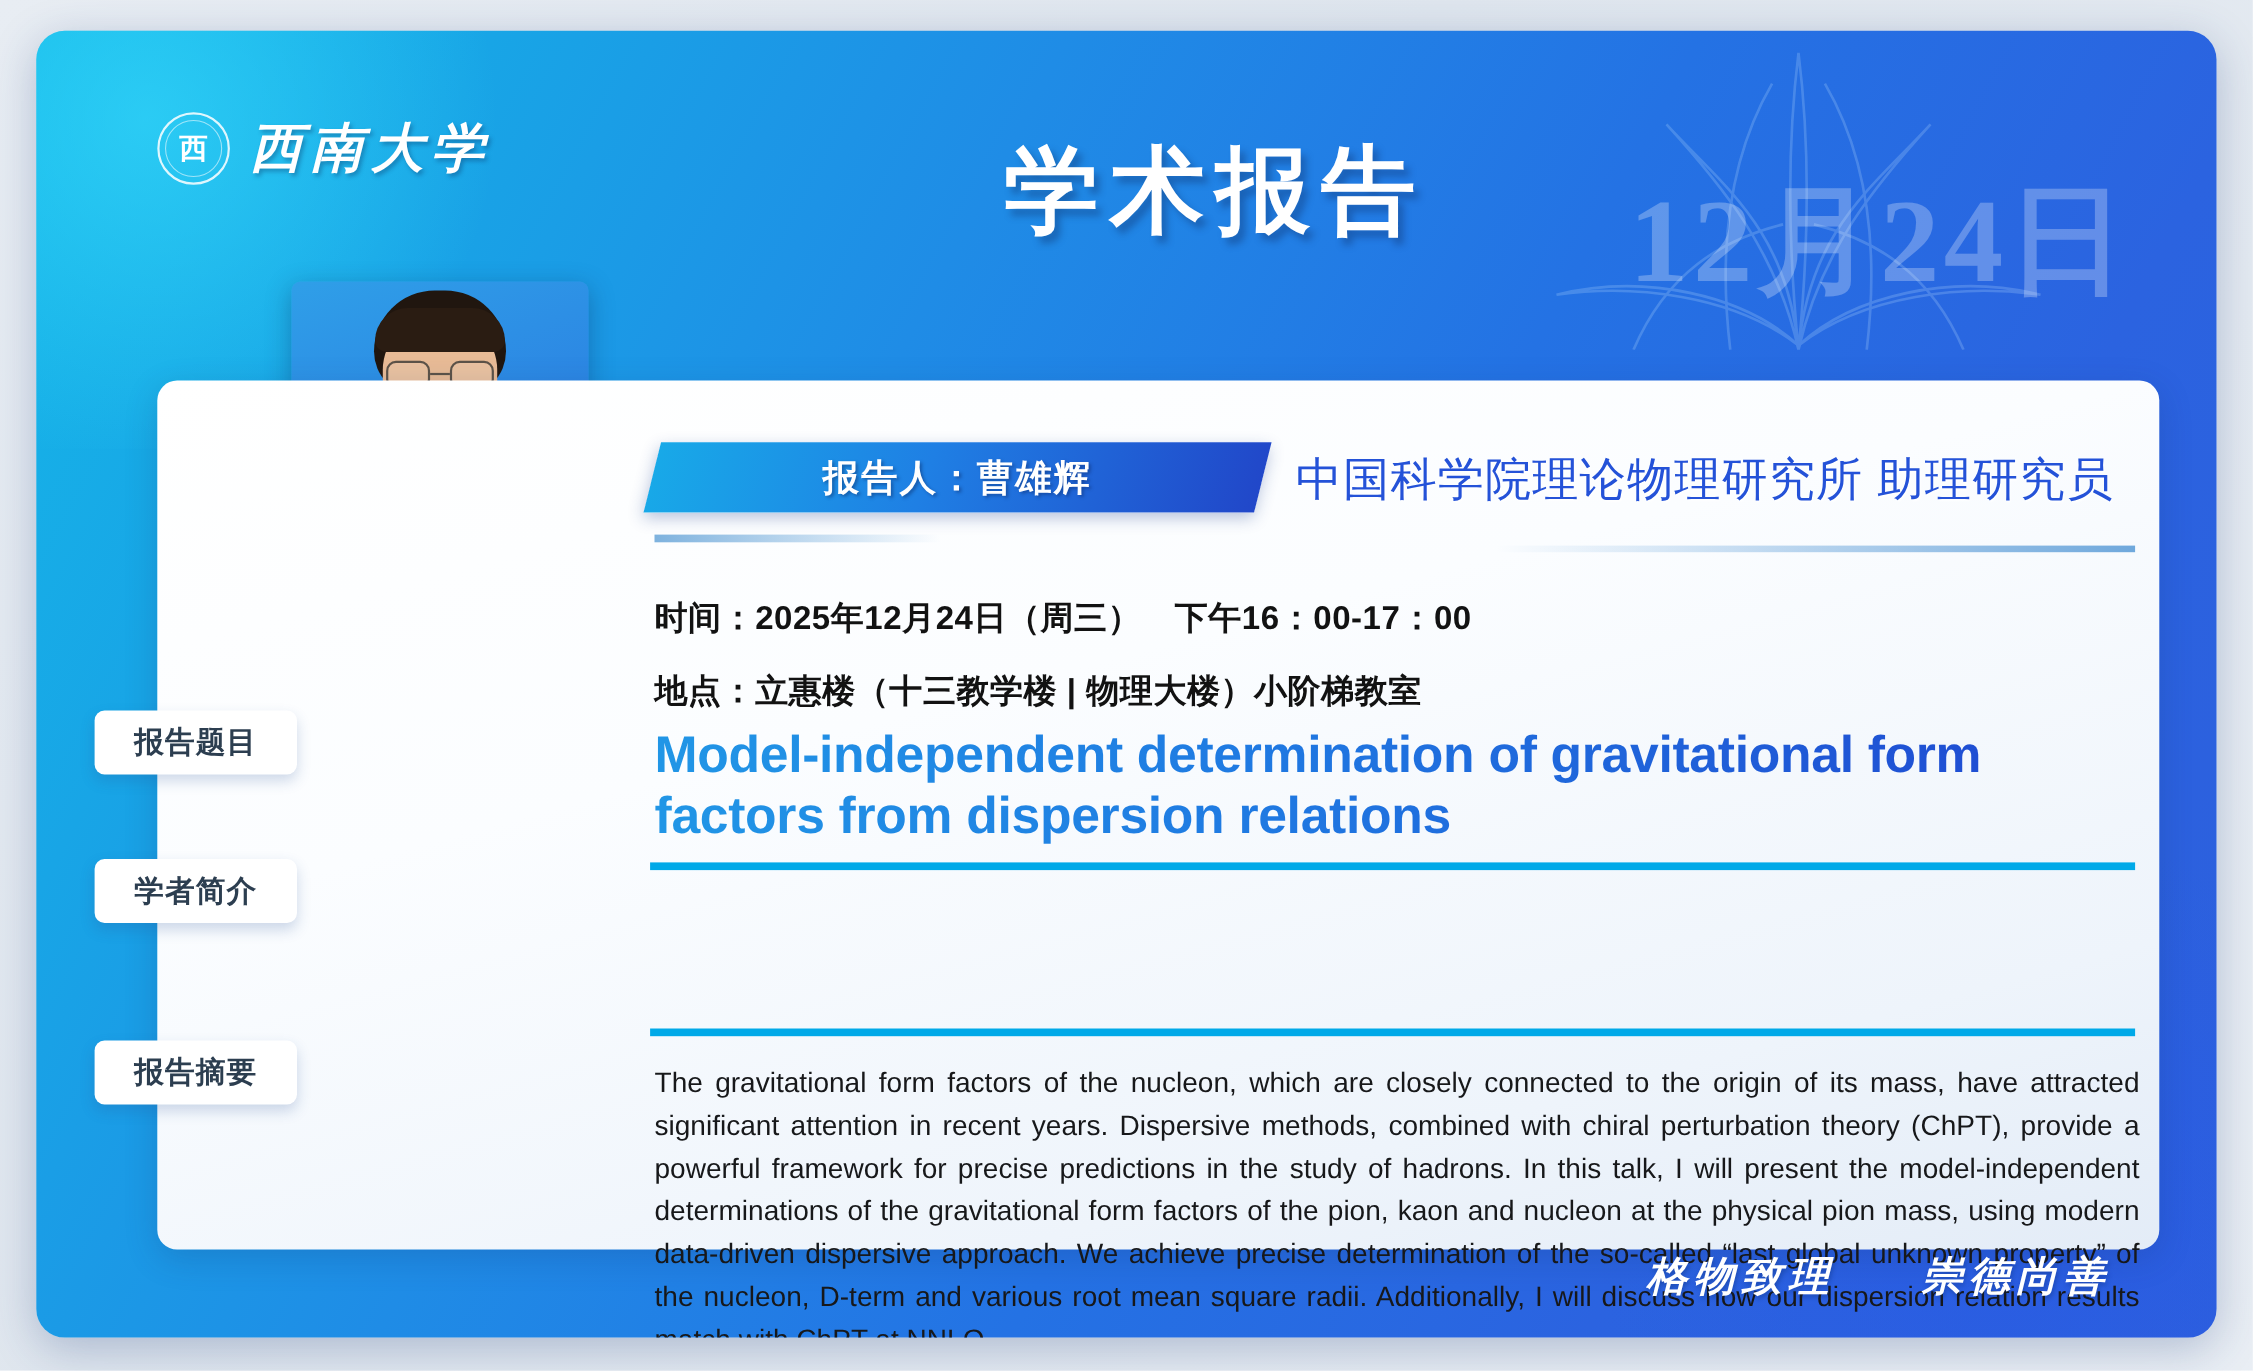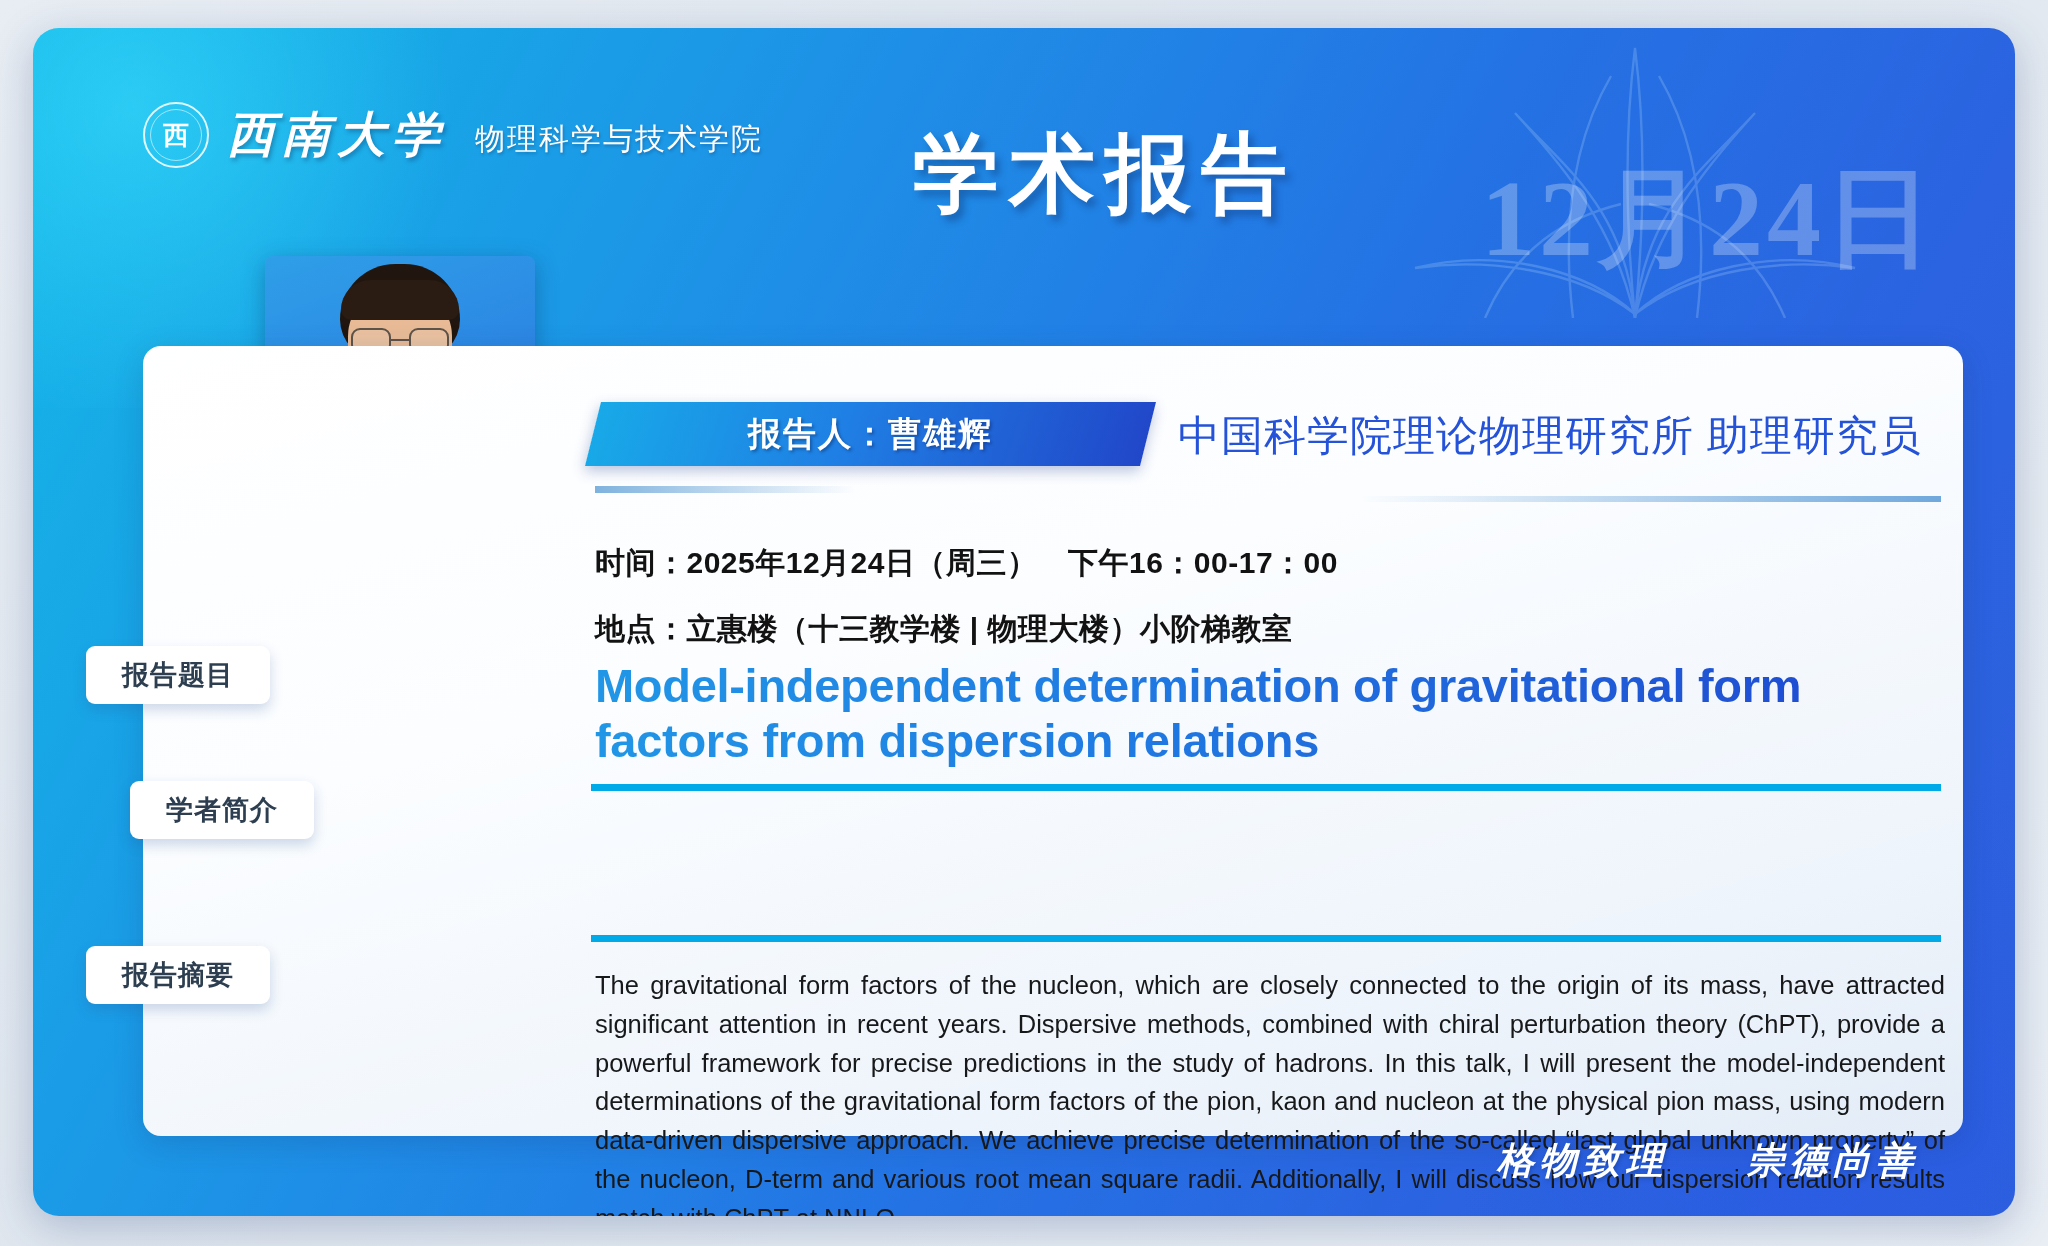--- a/index.html
+++ b/index.html
@@ -143,21 +143,21 @@
         font-size:25.5px; color:#17181a; line-height:1.52; text-align:justify; }
 
   
   .tag{
     position:absolute; left:-57px; width:184px; height:58px;
     background:#fff; border-radius:9px;
     box-shadow:0 6px 13px rgba(40,80,150,.22);
     display:flex; align-items:center; justify-content:center;
     color:#2c3e50; font-size:27px; font-weight:bold; letter-spacing:1px;
   }
-  .tag-1{ top:300px; } .tag-2{ top:435px;margin-left:44px; } .tag-3{ top:600px; }
+  .tag-1{ top:300px; } .tag-2{ top:435px; } .tag-3{ top:600px; }
 
   
   .motto{
     position:absolute; right:96px; bottom:30px;
     color:#fff; font-size:37px; letter-spacing:6px;
     font-family:"Liberation Serif","DejaVu Serif",serif; font-style:italic; font-weight:bold;
     text-shadow:1px 2px 4px rgba(10,40,100,.35);
   }
   .motto b{ margin-left:63px; font-weight:bold; }
 </style>
@@ -180,21 +180,20 @@
       <path d="M160 300 C190 230 240 200 296 186"></path>
       <path d="M460 300 C430 230 380 200 324 186"></path>
     </g>
   </svg>
 
   <div class="brand">
     <div class="seal">
       <div class="seal-mark">西</div>
     </div>
     <div class="univ">西南大学</div>
-    <div class="college">物理科学与技术学院</div>
   </div>
 
   <div class="main-title">学术报告</div>
   <div class="bigdate">12月24日</div>
 
   <div class="photo">
     <div class="ph-body"></div>
     <div class="ph-collarL"></div>
     <div class="ph-collarR"></div>
     <div class="ph-placket"></div>

